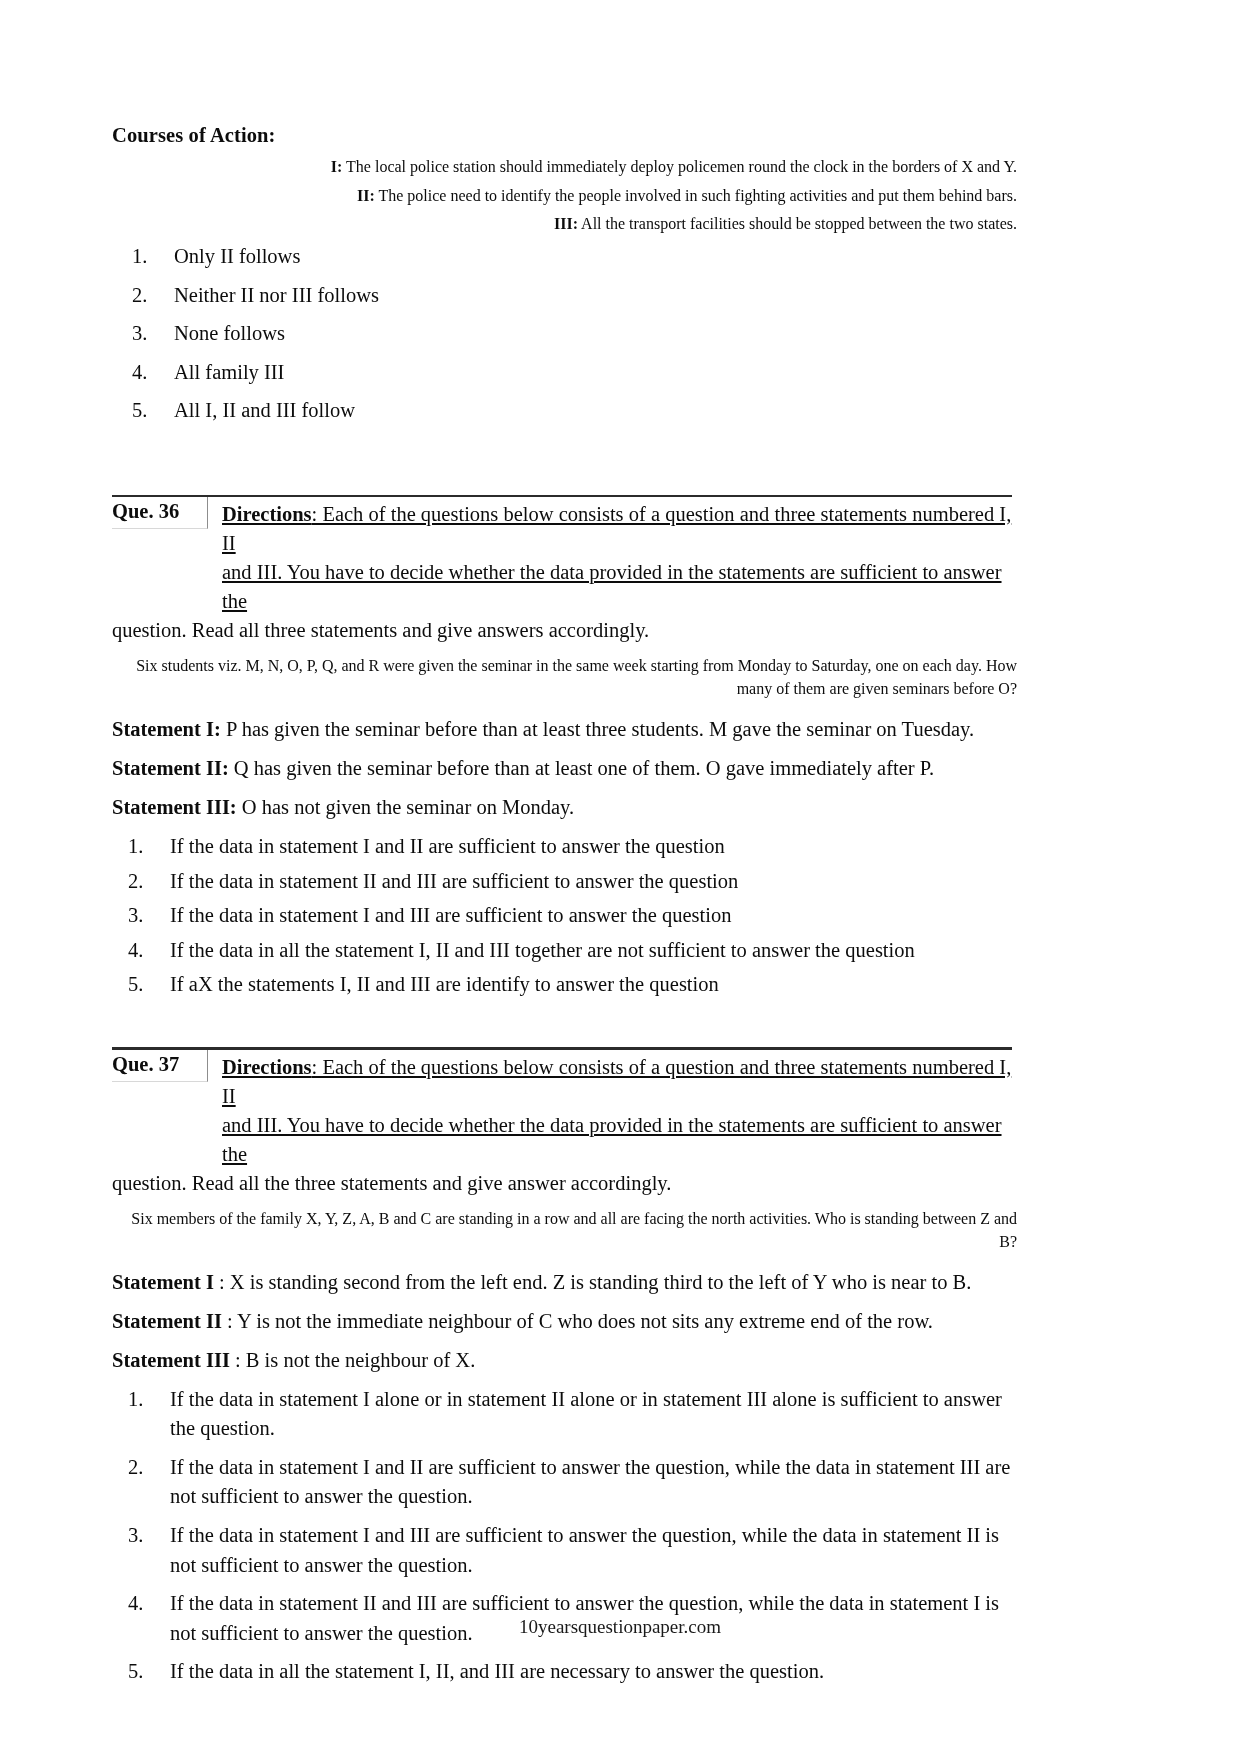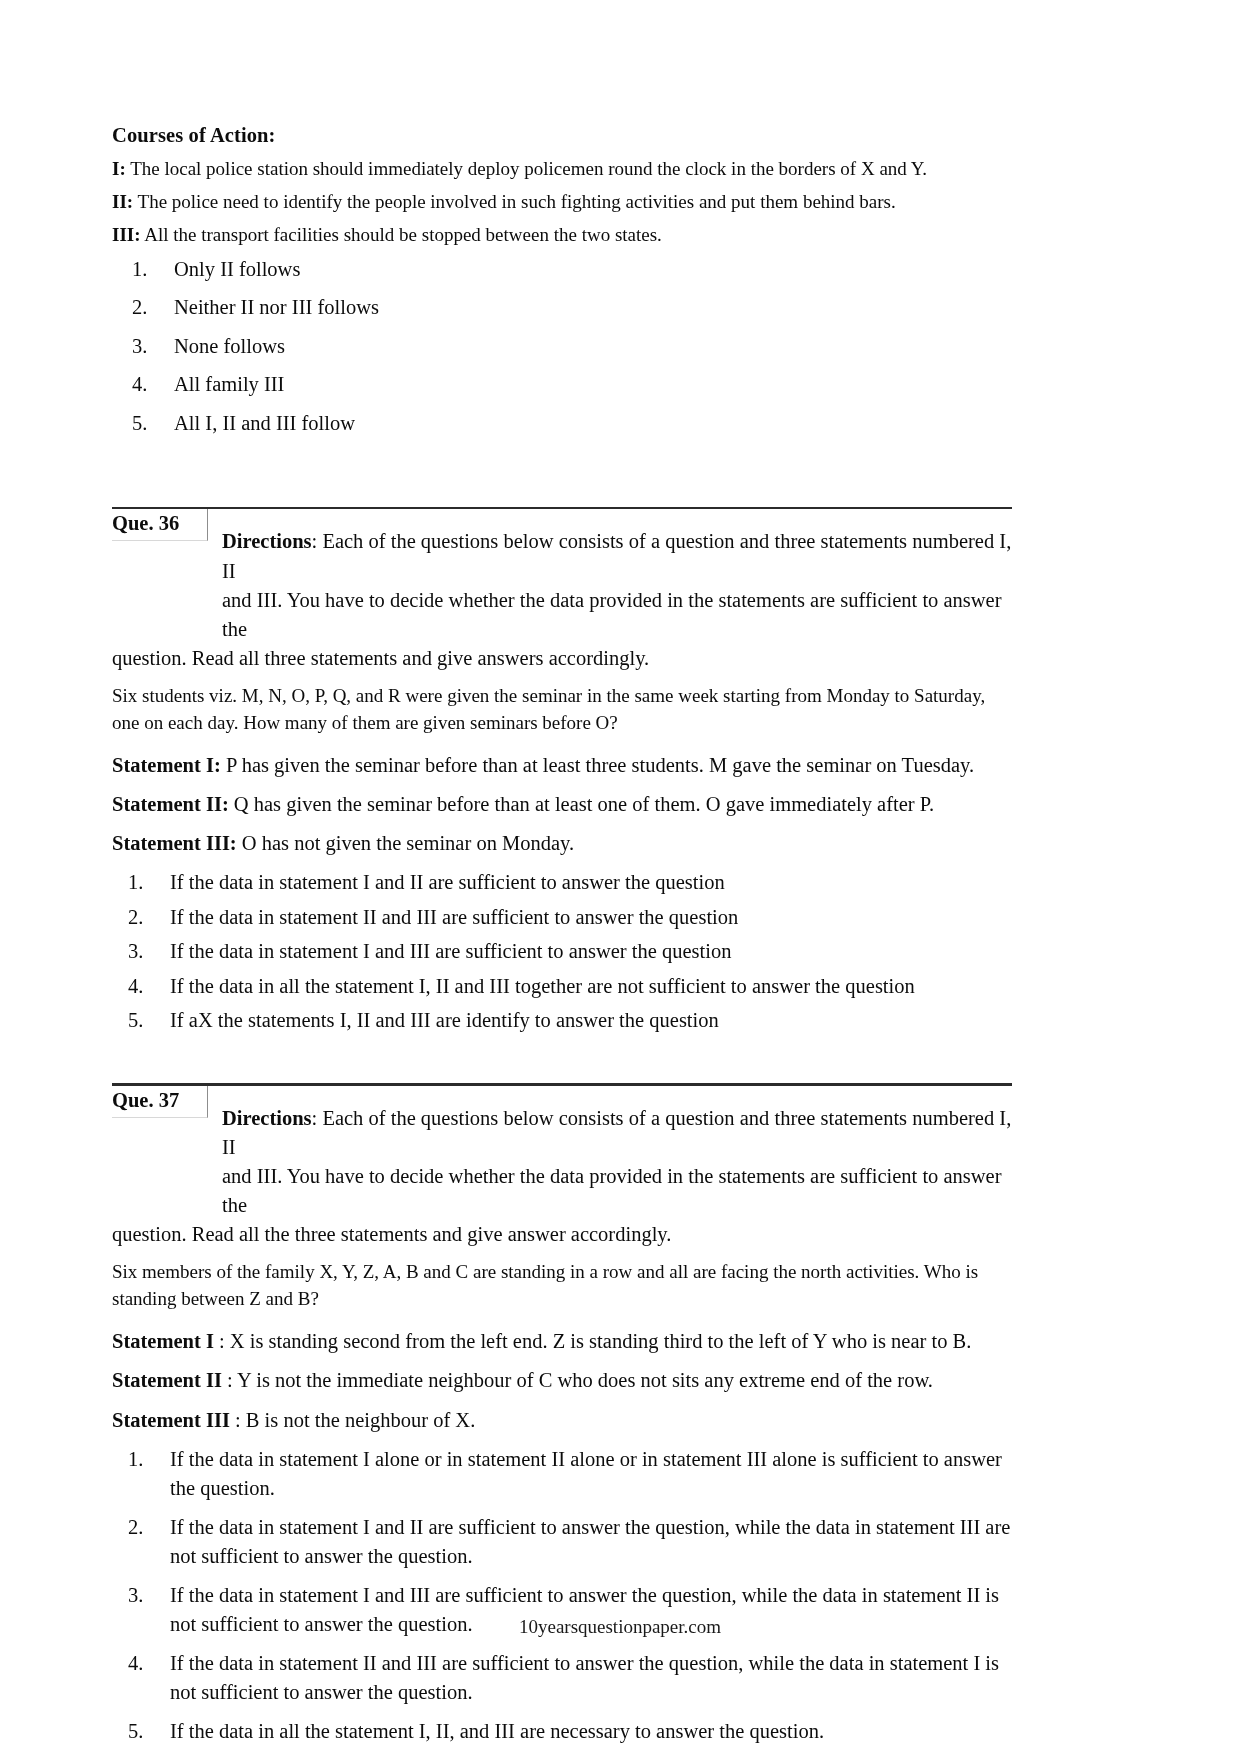--- a/index.html
+++ b/index.html
@@ -24,24 +24,24 @@
   }
   .content {
     position: absolute;
     left: 112px;
     top: 124px;
     width: 905px;
   }
 
   
   .para {
-    font-size: 19px;
+    font-size: 16px;
     line-height: 1.42;
     margin: 0 0 6px 0;
-    text-align: left;
+    text-align: right;
   }
   .bold { font-weight: bold; }
   .lead { font-weight: bold; }
 
   .heading {
     font-size: 20.5px;
     font-weight: bold;
     margin: 0 0 9px 0;
     letter-spacing: 0.1px;
   }
@@ -99,22 +99,23 @@
     padding: 3px 8px 5px 0;
     box-sizing: border-box;
   }
   .qlabel {
     font-size: 20.5px;
     font-weight: bold;
     white-space: nowrap;
   }
   .qdir-cell {
     flex: 1 1 auto;
-    padding: 18px 0 0 14px;
+    padding: 3px 0 0 14px;
     box-sizing: border-box;
+    text-decoration: underline;
   }
   .qdir {
     font-size: 20.5px;
     line-height: 1.42;
     margin: 0;
   }
   .qdir-tail {
     font-size: 20.5px;
     line-height: 1.42;
     margin: 0 0 10px 0;

